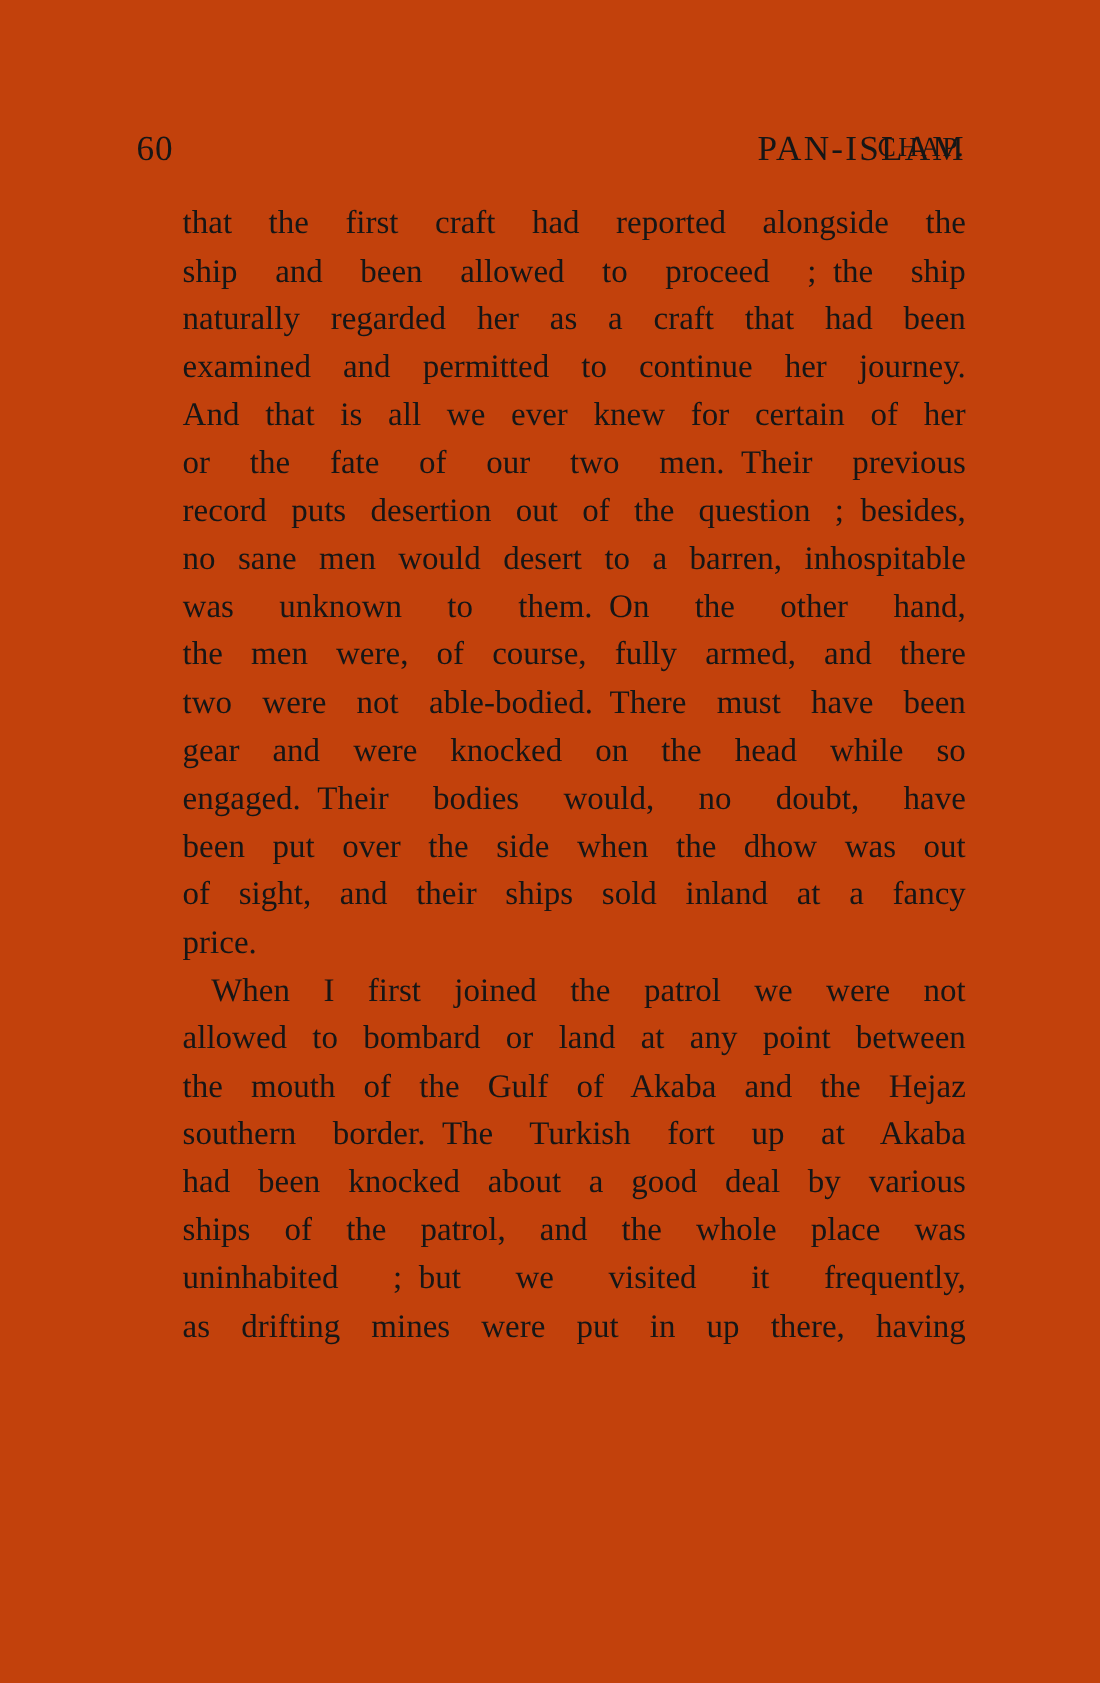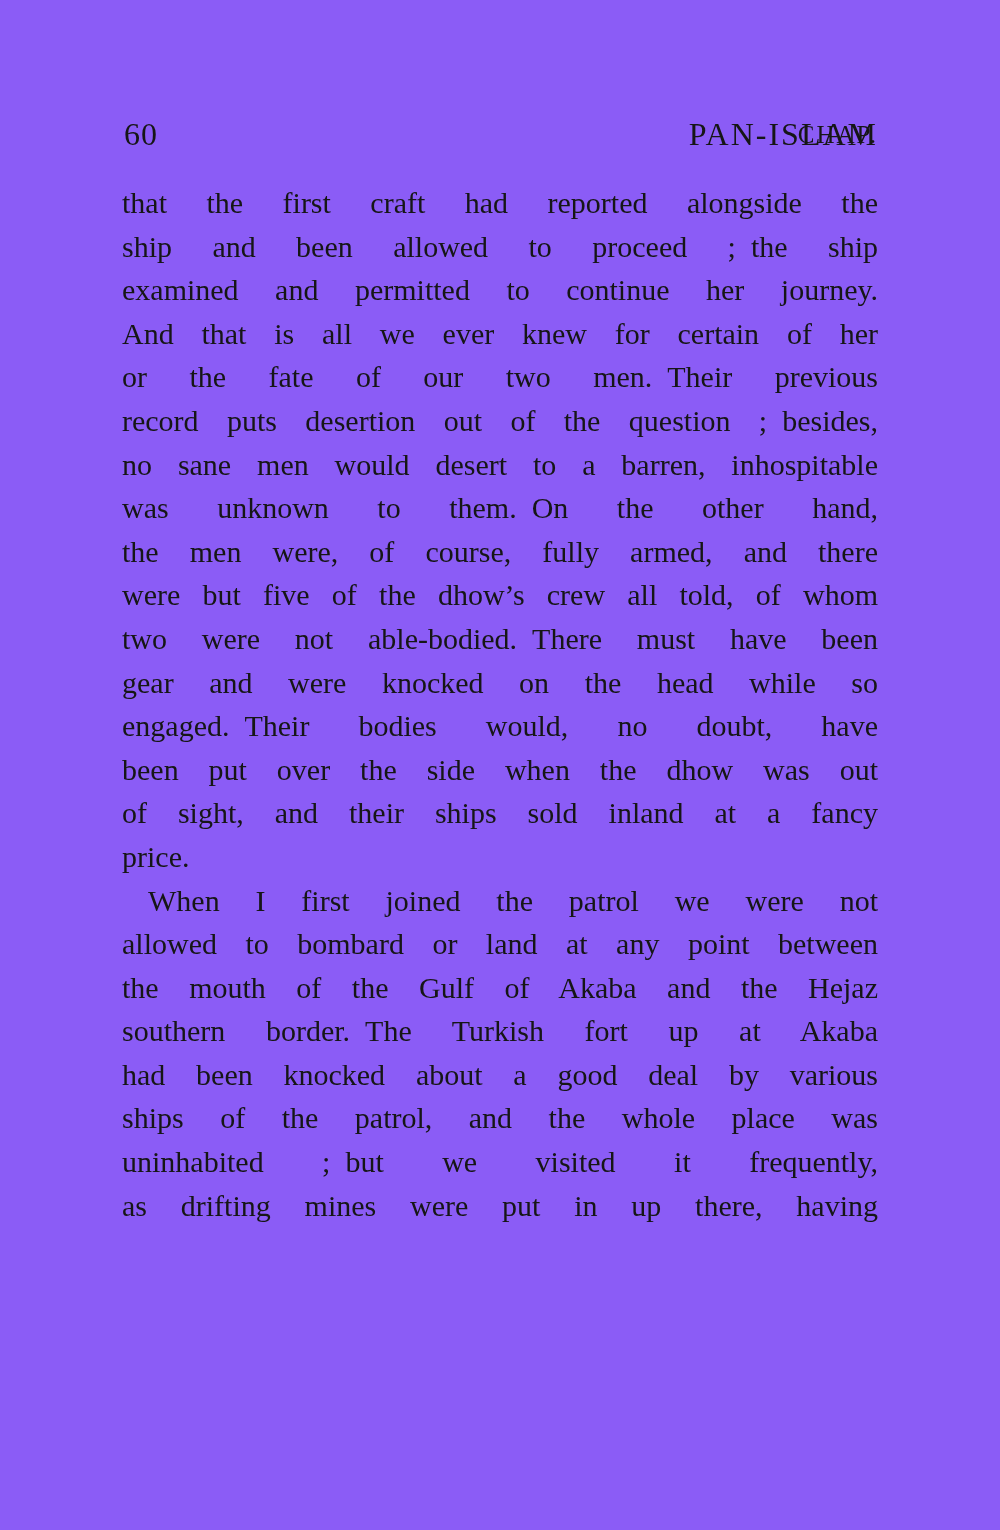--- a/index.html
+++ b/index.html
@@ -6,21 +6,21 @@
     margin: 0;
     padding: 0;
     width: 1000px;
     height: 1530px;
     overflow: hidden;
     background: #ffffff;
   }
   .page {
     position: absolute;
     inset: 0;
-    background: #8b5cf6;
+    background: #c2410c;
     color: #161616;
     font-family: "Liberation Serif", "DejaVu Serif", serif;
     text-decoration: underline;
     -webkit-font-smoothing: antialiased;
   }
   .page-header {
     position: absolute;
     top: 104px;
     left: 122px;
     right: 122px;
@@ -62,45 +62,46 @@
     word-spacing: 1px;
   }
   .paragraph { margin: 0; }
   .line {
     height: 43.6px;
     overflow: hidden;
     text-align: justify;
     text-align-last: justify;
     text-justify: inter-word;
     white-space: normal;
+    margin-left: 44px;
   }
   .line.indent { text-indent: 26px; }
   .line.no-justify { text-align: left; text-align-last: left; }
 </style>
 </head>
 <body>
 
 <div class="page">
   <div class="page-header">
     <div class="page-number">60</div>
     <div class="running-title">PAN-ISLAM</div>
     <div class="chapter-label">CHAP.</div>
   </div>
   <div class="text-block">
       <div class="paragraph">
         <div class="line">that the first craft had reported alongside the</div>
         <div class="line">ship and been allowed to proceed ; the ship</div>
+        <div class="line">naturally regarded her as a craft that had been</div>
         <div class="line">examined and permitted to continue her journey.</div>
         <div class="line">And that is all we ever knew for certain of her</div>
         <div class="line">or the fate of our two men. Their previous</div>
         <div class="line">record puts desertion out of the question ; besides,</div>
         <div class="line">no sane men would desert to a barren, inhospitable</div>
         <div class="line">was unknown to them. On the other hand,</div>
         <div class="line">the men were, of course, fully armed, and there</div>
-        <div class="line">were but five of the dhow’s crew all told, of whom</div>
         <div class="line">two were not able-bodied. There must have been</div>
         <div class="line">gear and were knocked on the head while so</div>
         <div class="line">engaged. Their bodies would, no doubt, have</div>
         <div class="line">been put over the side when the dhow was out</div>
         <div class="line">of sight, and their ships sold inland at a fancy</div>
         <div class="line no-justify">price.</div>
       </div>
       <div class="paragraph">
         <div class="line indent">When I first joined the patrol we were not</div>
         <div class="line">allowed to bombard or land at any point between</div>

